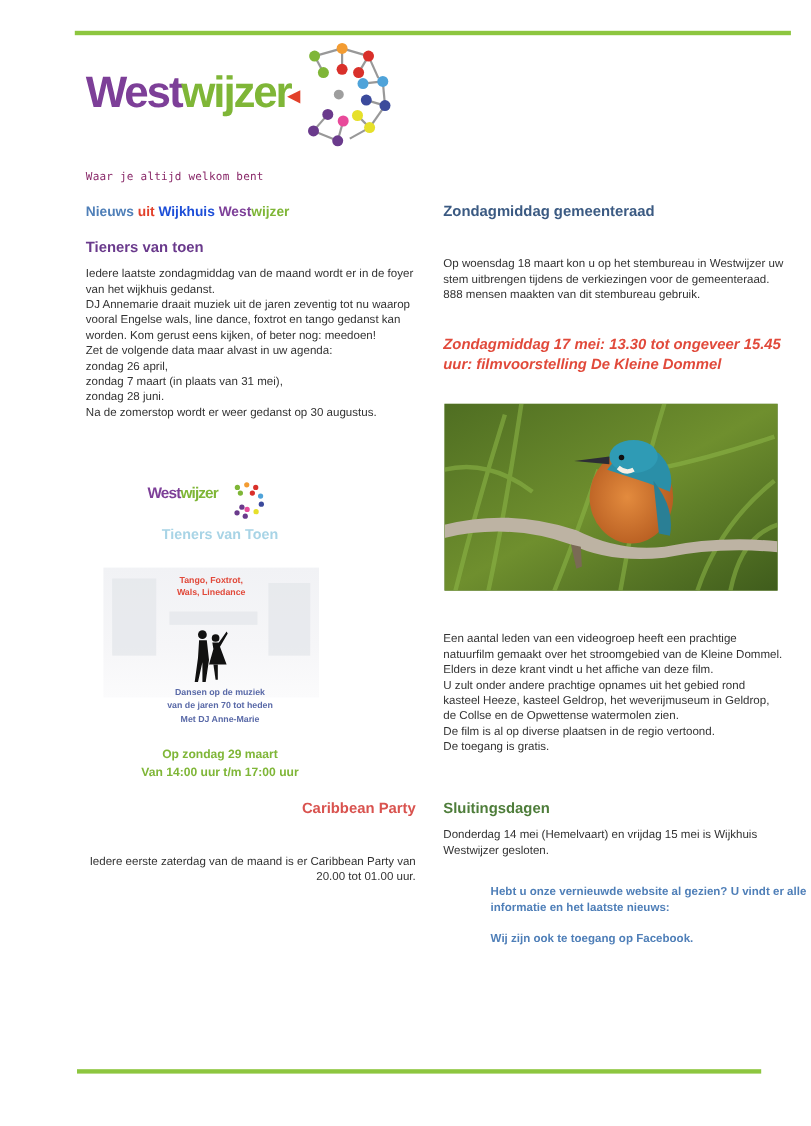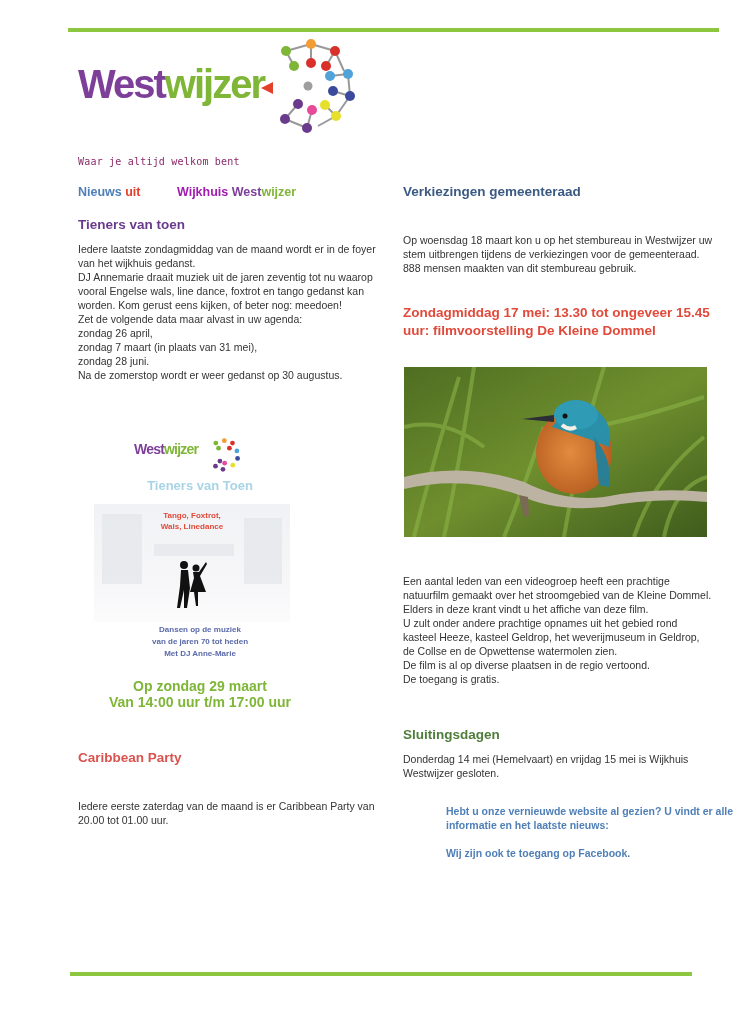--- a/index.html
+++ b/index.html
@@ -14,45 +14,45 @@
     .logo { position: absolute; left: 78px; top: 36px; width: 280px; height: 100px; }
     .logo-word { position: absolute; left: 0; top: 24px; font-size: 40px; font-weight: bold; letter-spacing: -2px; line-height: 48px; }
     .logo-west { color: #7d3f98; }
     .logo-wijzer { color: #7fb637; }
     .logo-arrow { position: absolute; left: 183px; top: 46px; width: 0; height: 0; border-top: 6px solid transparent; border-bottom: 6px solid transparent; border-right: 12px solid #e2402a; }
     .logo-dots { position: absolute; left: 190px; top: 0; }
 
     .tagline { position: absolute; left: 78px; top: 156px; font-size: 10px; color: #8a2a6a; font-family: "DejaVu Sans Mono", monospace; letter-spacing: 0.2px; }
 
     .newshead { position: absolute; left: 78px; top: 185px; font-size: 12.5px; font-weight: bold; }
-    .nh1 { color: #4f7fb8; } .nh2 { color: #e2402a; text-align: right; } .nh3 { color: #a21caf; margin-left: 33px; } .nh4 { color: #7d3f98; } .nh5 { color: #7fb637; }
+    .nh1 { color: #4f7fb8; } .nh2 { color: #e2402a; text-align: right; } .nh3 { color: #1d4ed8; } .nh4 { color: #7d3f98; } .nh5 { color: #7fb637; }
 
     .col { position: absolute; }
     .col.left { left: 78px; width: 300px; }
     .col.right { left: 403px; width: 310px; }
 
     .h-purple { color: #6a3a8c; font-size: 13.5px; font-weight: bold; margin: 0; }
     .h-blue { color: #3b5a82; font-size: 13.5px; font-weight: bold; margin: 0; }
     .h-red { color: #d9534f; font-size: 13.5px; font-weight: bold; margin: 0; }
     .h-green { color: #4e7d3a; font-size: 13.5px; font-weight: bold; margin: 0; }
     .h-red-big { color: #e14a3b; font-size: 13.5px; font-weight: bold; line-height: 18px; margin: 0; }
 
     .body-text { font-size: 10.5px; line-height: 14px; color: #333; white-space: pre-line; margin: 0; }
     .link-text { font-size: 10.5px; line-height: 14px; color: #4f7fb8; font-weight: bold; white-space: pre-line; margin: 0; }
 
     .poster { position: absolute; left: 92px; top: 440px; width: 200px; height: 270px; }
     .poster-logo { position: absolute; left: 42px; top: 0; width: 110px; height: 32px; }
     .poster-logo .w1 { color: #7d3f98; font-weight: bold; font-size: 14px; letter-spacing: -0.8px; }
     .poster-logo .w2 { color: #7fb637; font-weight: bold; font-size: 14px; letter-spacing: -0.8px; }
     .poster-sub { position: absolute; left: 0; top: 38px; width: 216px; text-align: center; color: #a8d4e6; font-weight: bold; font-size: 13px; }
-    .poster-img { position: absolute; left: 2px; top: 64px; width: 196px; height: 118px; background: linear-gradient(180deg, #f1f2f5 0%, #f6f6f8 60%, #fbfbfc 100%); }
+    .poster-img { position: absolute; left: 2px; top: 76px; width: 196px; height: 118px; background: linear-gradient(180deg, #f1f2f5 0%, #f6f6f8 60%, #fbfbfc 100%); }
     .poster-img .ghost { position: absolute; background: #e3e5ea; opacity: 0.7; }
     .poster-dances { position: absolute; left: 0; top: 6px; width: 196px; text-align: center; color: #e14a3b; font-weight: bold; font-size: 8px; line-height: 11px; white-space: pre-line; }
     .poster-text { position: absolute; left: 0; top: 184px; width: 216px; text-align: center; color: #5a6aa8; font-weight: bold; font-size: 8px; line-height: 12px; white-space: pre-line; }
-    .poster-date { position: absolute; left: 0; top: 238px; width: 216px; text-align: center; color: #7fb637; font-weight: bold; font-size: 14px; line-height: 16px; white-space: pre-line; }
+    .poster-date { position: absolute; left: 0; top: 238px; width: 216px; text-align: center; color: #7fb637; font-weight: bold; font-size: 11px; line-height: 16px; white-space: pre-line; }
 
     .photo { position: absolute; left: 404px; top: 367px; width: 303px; height: 170px; overflow: hidden; background: #5b7d2a; }
   </style>
 </head>
 <body>
 
 <div class="rule top"></div>
 
 <div class="logo">
   <div class="logo-word"><span class="logo-west">West</span><span class="logo-wijzer">wijzer</span></div>
@@ -143,31 +143,31 @@
       <path d="M22 32 L24 46 L26 46 L26 32 Z" fill="#111"></path>
     </svg>
   </div>
   <div class="poster-text">Dansen op de muziek
 van de jaren 70 tot heden
 Met DJ Anne-Marie</div>
   <div class="poster-date">Op zondag 29 maart
 Van 14:00 uur t/m 17:00 uur</div>
 </div>
 
-<div class="col left" style="top:750px;">
+<div class="col left" style="top:727px;text-align:right;">
   <h2 class="h-red">Caribbean Party</h2>
   <p class="body-text" style="margin-top:34px;">Iedere eerste zaterdag van de maand is er Caribbean Party van 20.00 tot 01.00 uur.</p>
 </div>
 
 <div class="col right" style="top:184px;">
-  <h2 class="h-blue">Verkiezingen gemeenteraad</h2>
+  <h2 class="h-blue">Zondagmiddag gemeenteraad</h2>
   <p class="body-text" style="margin-top:34px;">Op woensdag 18 maart kon u op het stembureau in Westwijzer uw stem uitbrengen tijdens de verkiezingen voor de gemeenteraad. 888 mensen maakten van dit stembureau gebruik.</p>
 </div>
 
-<div class="col right" style="top:304px;">
+<div class="col right" style="top:304px;font-style:italic;">
   <h2 class="h-red-big">Zondagmiddag 17 mei: 13.30 tot ongeveer 15.45 uur: filmvoorstelling De Kleine Dommel</h2>
 </div>
 
 <div class="photo" aria-label="IJsvogel op een tak">
   <svg width="303" height="170" viewBox="0 0 303 170">
     <defs>
       <linearGradient id="bg" x1="0" y1="0" x2="1" y2="1">
         <stop offset="0" stop-color="#4f6e22"></stop>
           <stop offset="0.5" stop-color="#6f8f2e"></stop>
           <stop offset="1" stop-color="#3f5c1c"></stop>

